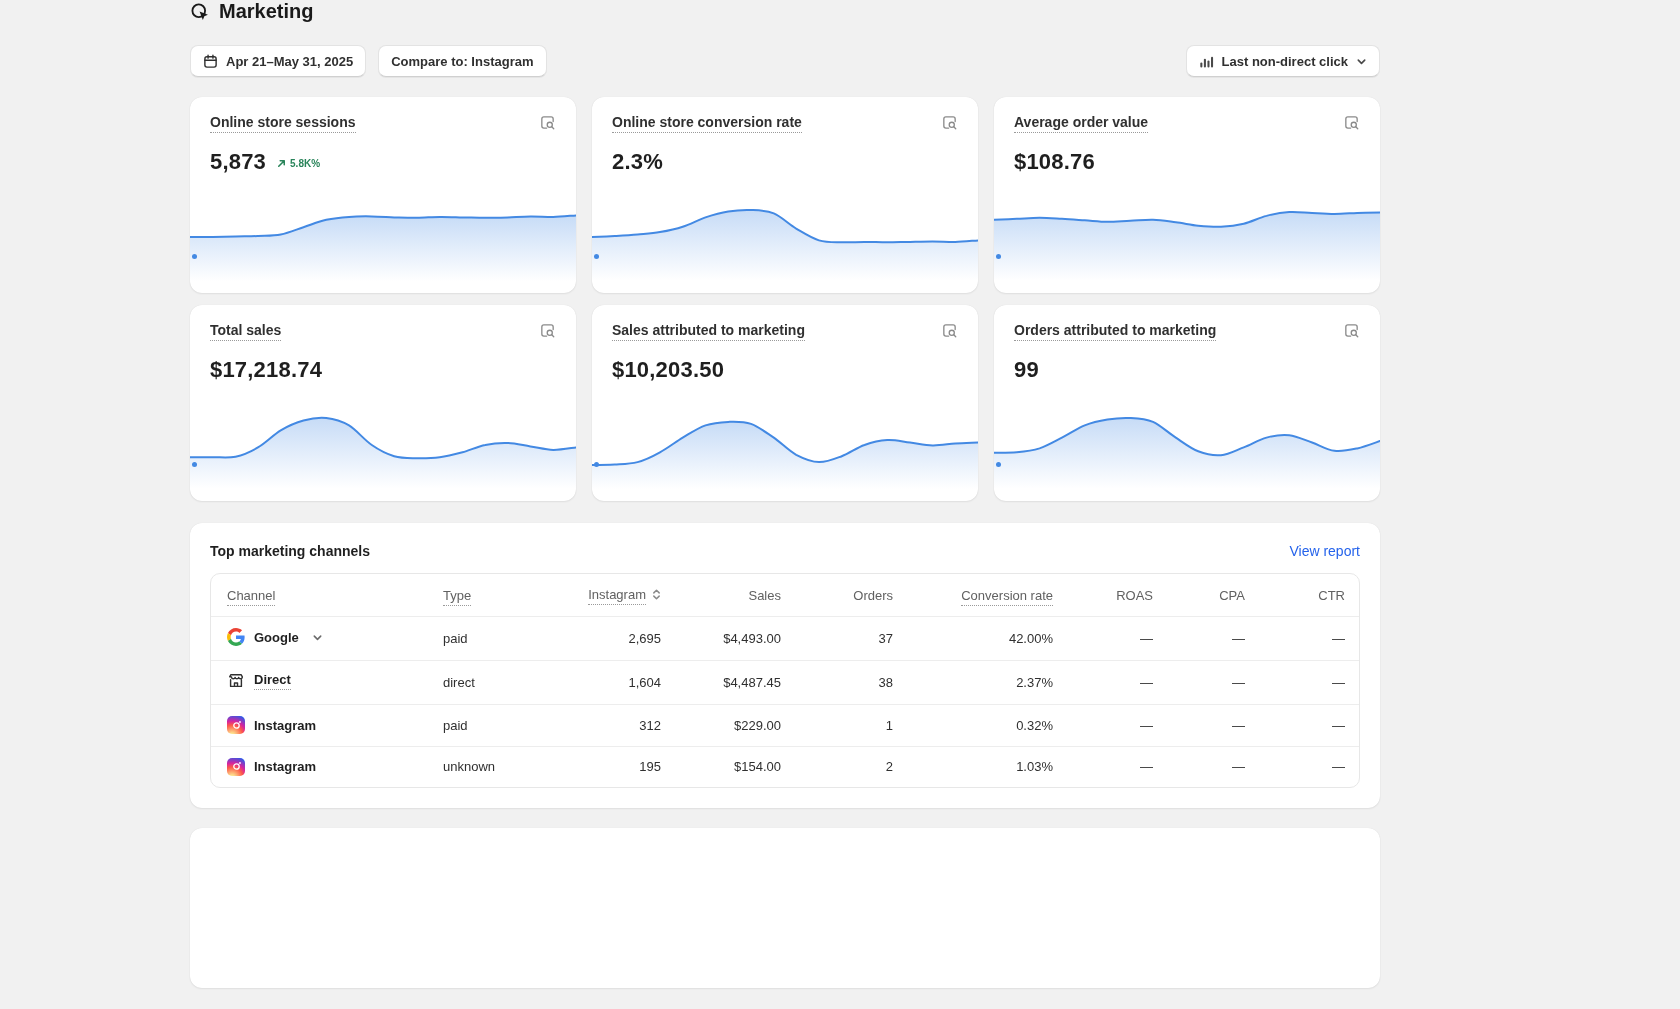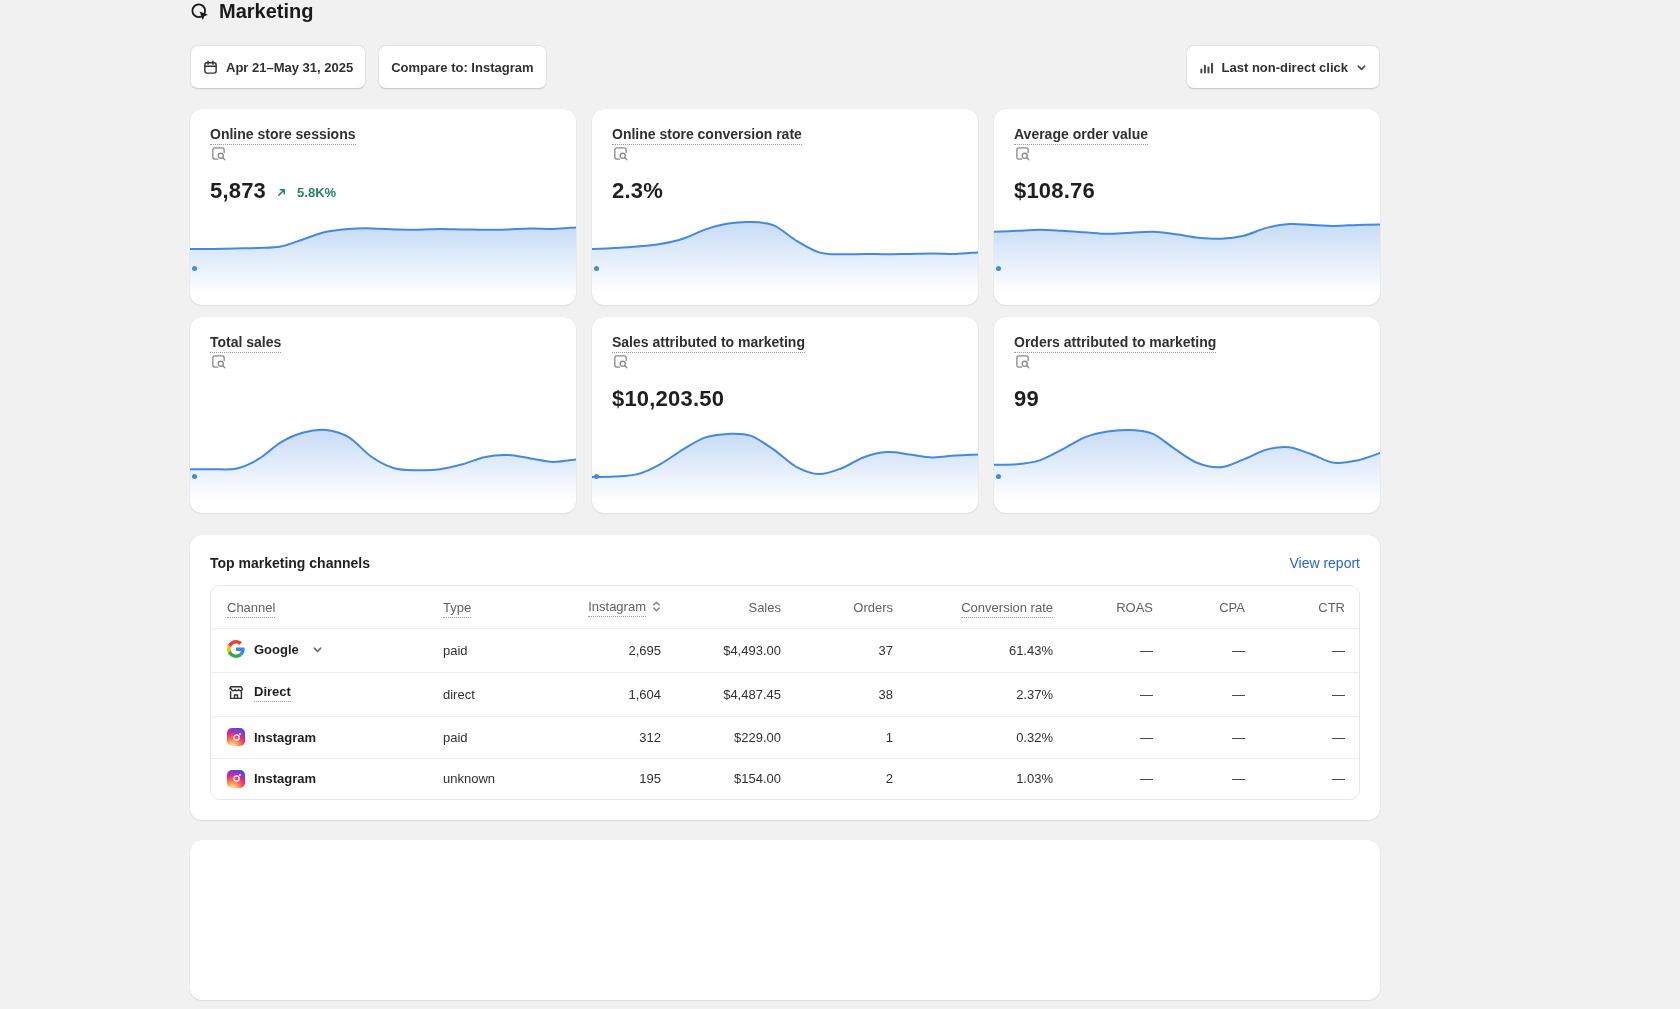--- a/index.html
+++ b/index.html
@@ -17,41 +17,41 @@
     position:relative;
   }
   .content{position:absolute;left:190px;top:0;width:1190px;}
 
   .page-header{display:flex;align-items:center;gap:9px;}
   .page-header h1{font-size:20px;font-weight:700;color:#1a1a1a;}
   .marketing-icon svg{width:20px;height:20px;display:block;}
 
   .toolbar{display:flex;align-items:center;gap:12px;margin-top:22px;}
   .btn{
-    display:inline-flex;align-items:center;gap:8px;height:44px;padding:0 12px;
+    display:inline-flex;align-items:center;gap:8px;height:32px;padding:0 12px;
     background:#fff;border:1px solid #e3e3e3;border-bottom-color:#d0d0d0;
     border-radius:8px;font-family:inherit;font-size:13px;font-weight:600;color:#303030;
     box-shadow:0 1px 0 rgba(26,26,26,0.05);cursor:pointer;white-space:nowrap;
   }
   .btn svg{display:block;}
   .attribution-btn{margin-left:auto;}
 
   .metrics-grid{display:grid;grid-template-columns:repeat(3,1fr);gap:12px 16px;margin-top:20px;}
   .card{
     background:#fff;border-radius:12px;
     box-shadow:0 1px 2px rgba(0,0,0,0.07),0 0 1px rgba(0,0,0,0.10);
   }
   .metric-card{position:relative;height:196px;padding:17px 20px;overflow:hidden;}
-  .card-top{display:flex;justify-content:space-between;align-items:flex-start;flex-direction:column;}
+  .card-top{display:flex;justify-content:space-between;align-items:flex-start;}
   .metric-label{font-size:14px;font-weight:600;color:#303030;border-bottom:1px dotted #9a9a9a;padding-bottom:2px;cursor:pointer;}
   .insight-icon{cursor:pointer;}
   .insight-icon svg{width:17px;height:17px;display:block;}
   .metric-value-row{display:flex;align-items:baseline;gap:10px;margin-top:16px;}
   .metric-value{font-size:22px;font-weight:700;color:#1f1f1f;letter-spacing:0.2px;}
-  .metric-change{display:inline-flex;align-items:center;gap:10px;color:var(--success-green);font-size:13px;font-weight:600;}
+  .metric-change{display:inline-flex;align-items:center;gap:3px;color:var(--success-green);font-size:10px;font-weight:600;}
   .metric-change svg{display:block;}
   .sparkline{position:absolute;left:0;right:0;bottom:0;width:100%;height:90px;display:block;}
   .spark-dot{position:absolute;left:2px;bottom:34px;width:5px;height:5px;border-radius:50%;background:var(--chart-blue);}
 
   .table-card{margin-top:22px;padding:20px;}
   .table-card-head{display:flex;justify-content:space-between;align-items:flex-start;}
   .table-title{font-size:14px;font-weight:700;color:#1f1f1f;}
   .view-report{font-size:14px;color:var(--accent-blue);cursor:pointer;text-decoration:none;}
   .table-wrap{margin-top:14px;border:1px solid #e7e7e7;border-radius:10px;overflow:hidden;}
   table{width:100%;border-collapse:collapse;table-layout:fixed;font-size:13px;}
@@ -214,20 +214,23 @@
     <div class="card metric-card">
       <div class="card-top">
         <span class="metric-label">Total sales</span>
         <span class="insight-icon">
             <svg viewBox="0 0 18 18" fill="none" stroke="#8a8a8a" stroke-width="1.4" stroke-linecap="round">
               <path d="M15 8V5.2C15 4 14 3 12.8 3H5.2C4 3 3 4 3 5.2v7.6C3 14 4 15 5.2 15H8"></path>
               <circle cx="11.4" cy="11.4" r="2.7"></circle>
               <path d="M13.5 13.5 15.6 15.6"></path>
             </svg>
           </span>
+      </div>
+      <div class="metric-value-row">
+        <span class="metric-value">$17,218.74</span>
       </div>
       <svg class="sparkline" preserveAspectRatio="none" viewBox="0 0 100 90">
           <defs>
             <linearGradient id="sparkgrad3" x1="0" y1="0" x2="0" y2="1">
               <stop offset="0" stop-color="#4389e3" stop-opacity="0.30"></stop>
               <stop offset="0.85" stop-color="#4389e3" stop-opacity="0"></stop>
             </linearGradient>
           </defs>
           <path d="M0,46.2C1,46.2,3.9,46.3,5.9,46.2C7.8,46.1,9.8,47.3,11.8,45.7C13.7,44.1,15.7,40.8,17.6,36.4C19.6,32,21.6,23.7,23.5,19.3C25.5,14.8,27.5,11.5,29.4,9.5C31.4,7.4,33.3,6.2,35.3,7C37.3,7.8,39.2,9.9,41.2,14.4C43.1,18.8,45.1,28.8,47.1,34C49,39.1,51,43,52.9,45.2C54.9,47.4,56.9,47,58.8,47.2C60.8,47.3,62.7,47.2,64.7,46.2C66.7,45.2,68.6,43.3,70.6,41.3C72.5,39.3,74.5,35.5,76.5,34C78.4,32.4,80.4,31.7,82.4,32C84.3,32.2,86.3,34.3,88.2,35.4C90.2,36.6,92.2,38.7,94.1,38.9C96.1,39,99,36.8,100,36.4 L 100 90 L 0 90 Z" fill="url(#sparkgrad3)" stroke="none"></path>
           <path d="M0,46.2C1,46.2,3.9,46.3,5.9,46.2C7.8,46.1,9.8,47.3,11.8,45.7C13.7,44.1,15.7,40.8,17.6,36.4C19.6,32,21.6,23.7,23.5,19.3C25.5,14.8,27.5,11.5,29.4,9.5C31.4,7.4,33.3,6.2,35.3,7C37.3,7.8,39.2,9.9,41.2,14.4C43.1,18.8,45.1,28.8,47.1,34C49,39.1,51,43,52.9,45.2C54.9,47.4,56.9,47,58.8,47.2C60.8,47.3,62.7,47.2,64.7,46.2C66.7,45.2,68.6,43.3,70.6,41.3C72.5,39.3,74.5,35.5,76.5,34C78.4,32.4,80.4,31.7,82.4,32C84.3,32.2,86.3,34.3,88.2,35.4C90.2,36.6,92.2,38.7,94.1,38.9C96.1,39,99,36.8,100,36.4" fill="none" stroke="#4389e3" stroke-width="2" vector-effect="non-scaling-stroke" stroke-linecap="round" stroke-linejoin="round"></path>
@@ -340,21 +343,21 @@
                   <span class="row-caret">
                     <svg viewBox="0 0 12 12" fill="none" stroke="#6b6b6b" stroke-width="1.7" stroke-linecap="round" stroke-linejoin="round">
                       <path d="M2.5 4.5 6 8l3.5-3.5"></path>
                     </svg>
                   </span>
                 </span></td>
               <td class="">paid</td>
               <td class="right">2,695</td>
               <td class="right">$4,493.00</td>
               <td class="right">37</td>
-              <td class="right">61.43%</td>
+              <td class="right">42.00%</td>
               <td class="right">—</td>
               <td class="right">—</td>
               <td class="right">—</td>
             </tr>
             <tr>
               <td><span class="channel-cell">
                   <span class="ch-icon">
                     <svg viewBox="0 0 20 20" fill="none" stroke="#303030" stroke-width="1.6" stroke-linejoin="round" stroke-linecap="round">
                       <path d="M4 8.6V16h12V8.6"></path>
                       <path d="M3 5.4 4.2 3h11.6L17 5.4a2 2 0 0 1-2 2.2c-1 0-1.8-.7-2-1.6-.2.9-1 1.6-2 1.6s-1.8-.7-2-1.6c-.2.9-1 1.6-2 1.6a2 2 0 0 1-2-2.2z"></path>

